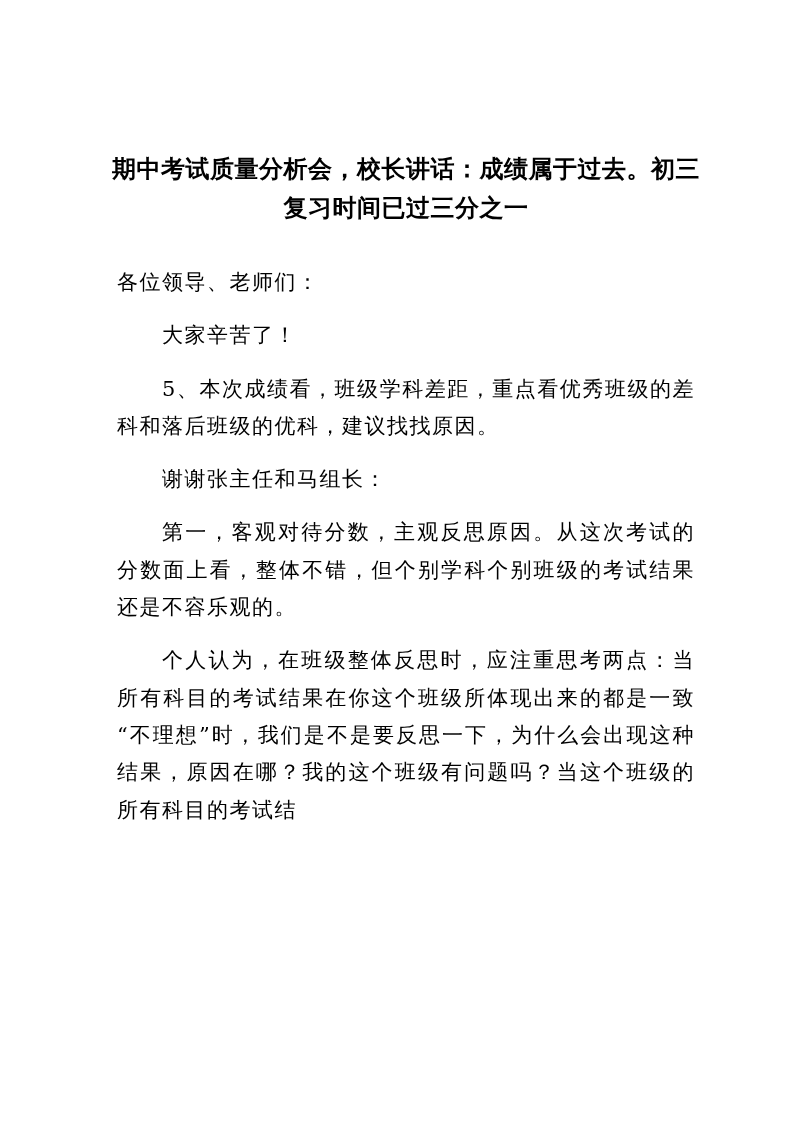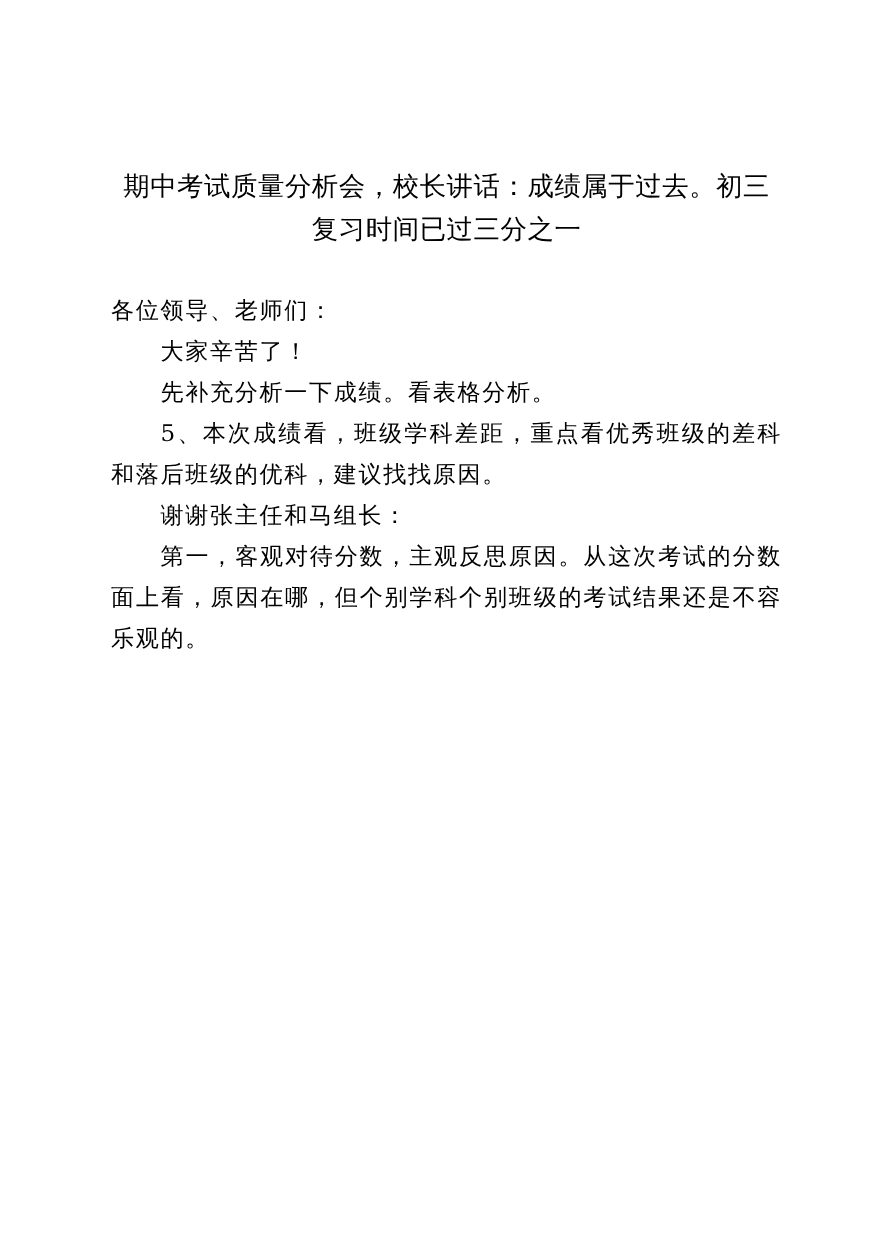--- a/index.html
+++ b/index.html
@@ -14,51 +14,51 @@
     margin: 0 auto;
     background: #ffffff;
     overflow: hidden;
     box-sizing: border-box;
     padding: 150px 82px 0 101px;
   }
   .doc-title {
     margin: 0;
     color: #000000;
     font-family: "DejaVu Sans", sans-serif;
-    font-weight: 400;
+    font-weight: 700;
     font-size: 24px;
     line-height: 39px;
     text-align: center;
     letter-spacing: 0.5px;
   }
   .doc-body {
     margin-top: 36px;
     color: #000000;
     font-family: "DejaVu Serif", serif;
     font-size: 21px;
     line-height: 37.3px;
     letter-spacing: 1.5px;
     text-align: justify;
   }
   .para {
-    margin: 0;
+    margin: 16px;
     padding: 0;
     text-indent: 45px;
   }
   .para.no-indent {
     text-indent: 0;
   }
 </style>
 </head>
 <body>
 
 <div class="page">
   <h1 class="doc-title">期中考试质量分析会，校长讲话：成绩属于过去。初三复习时间已过三分之一</h1>
 
   <div class="doc-body">
     <p class="para no-indent">各位领导、老师们：</p>
     <p class="para">大家辛苦了！</p>
-    <p class="para">先补充分析一下成绩。看表格分析。</p>
     <p class="para">5、本次成绩看，班级学科差距，重点看优秀班级的差科和落后班级的优科，建议找找原因。</p>
     <p class="para">谢谢张主任和马组长：</p>
-    <p class="para">第一，客观对待分数，主观反思原因。从这次考试的分数面上看，原因在哪，但个别学科个别班级的考试结果还是不容乐观的。</p>
+    <p class="para">第一，客观对待分数，主观反思原因。从这次考试的分数面上看，整体不错，但个别学科个别班级的考试结果还是不容乐观的。</p>
+    <p class="para">个人认为，在班级整体反思时，应注重思考两点：当所有科目的考试结果在你这个班级所体现出来的都是一致“不理想”时，我们是不是要反思一下，为什么会出现这种结果，原因在哪？我的这个班级有问题吗？当这个班级的所有科目的考试结</p>
   </div>
 </div>
 
 </body></html>

